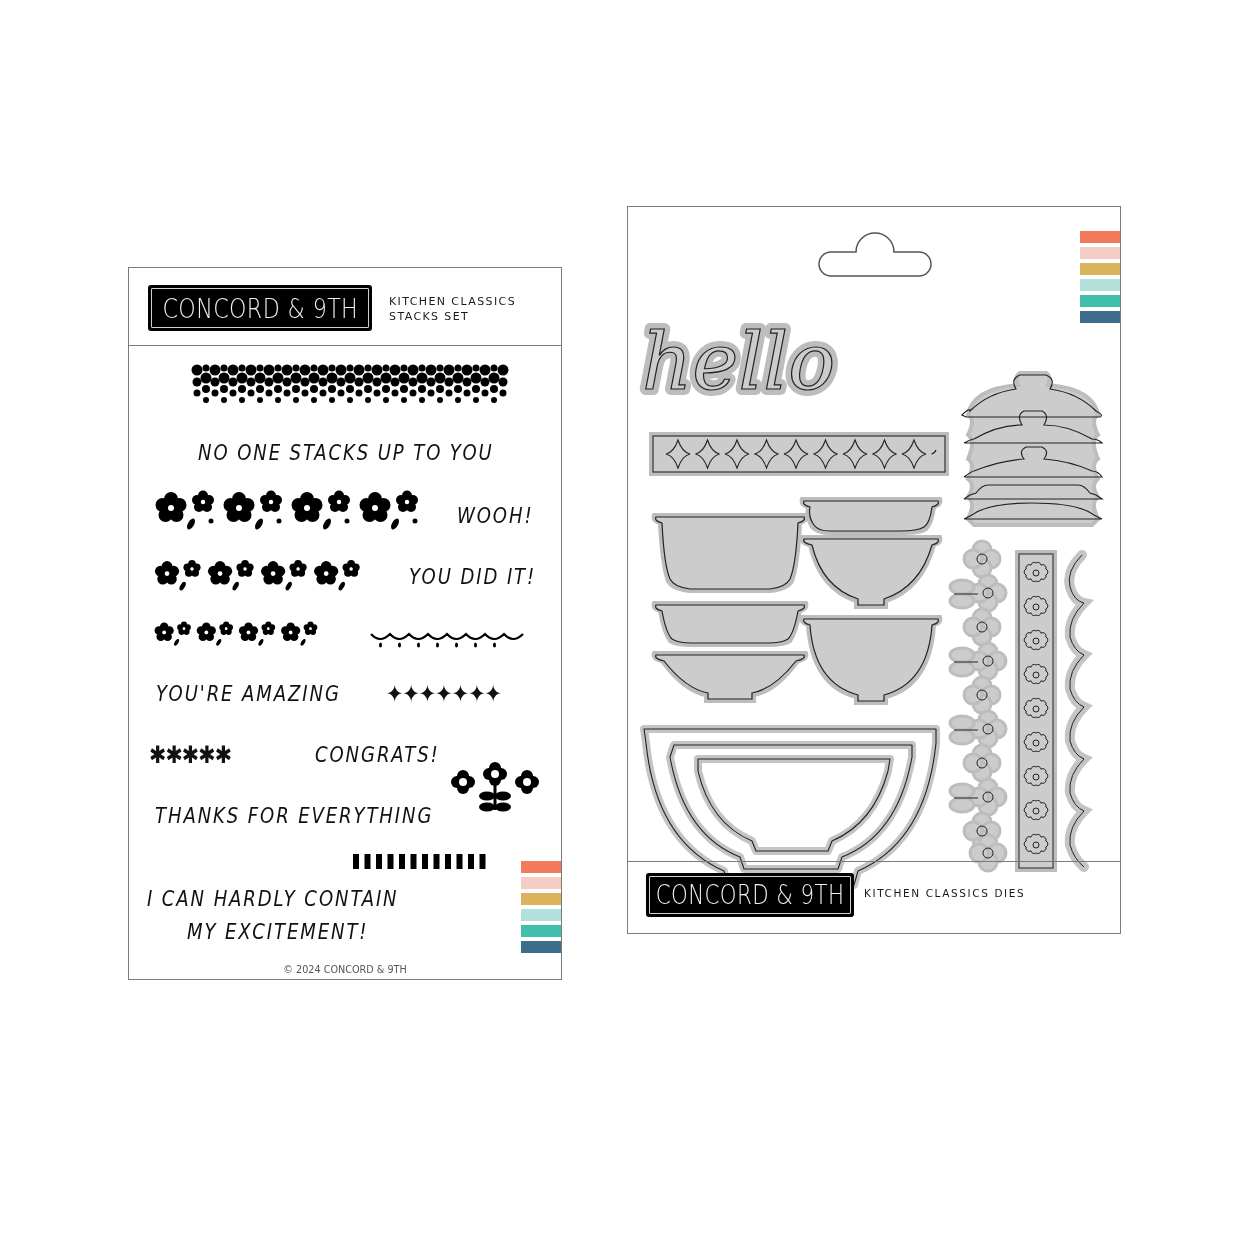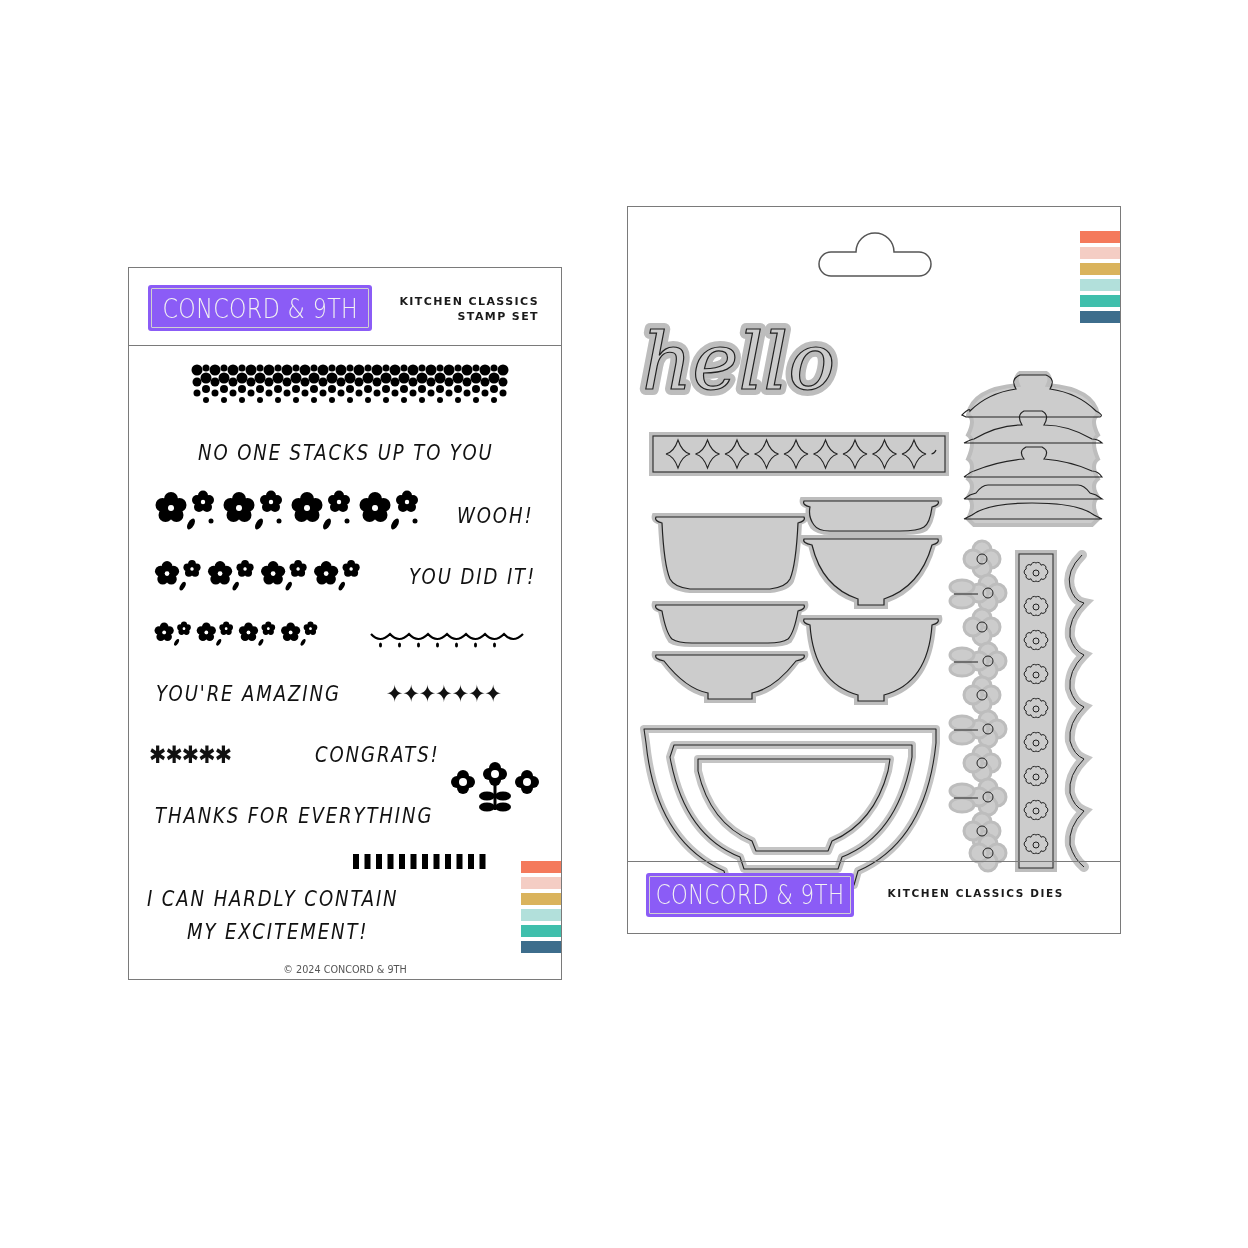--- a/index.html
+++ b/index.html
@@ -4,26 +4,26 @@
 <style>
   * { box-sizing: border-box; margin: 0; padding: 0; }
   html, body { width: 1248px; height: 1248px; background: #ffffff; overflow: hidden; }
   body { position: relative; font-family: "DejaVu Sans", sans-serif; }
 
   .card { position: absolute; background: #fff; border: 1.5px solid #7a7a7a; }
 
   
   #stamp-card { left: 128px; top: 267px; width: 434px; height: 713px; }
   #stamp-card .header { position: absolute; left: 0; top: 0; width: 100%; height: 78px; border-bottom: 1.5px solid #7a7a7a; }
-  .logo { position: absolute; background: #8b5cf6; border-radius: 3px; display: flex; align-items: center; justify-content: center; }
+  .logo { position: absolute; background: #000000; border-radius: 3px; display: flex; align-items: center; justify-content: center; }
   .logo::after { content: ""; position: absolute; inset: 3px; border: 1px solid #d0d0d0; border-radius: 1px; }
   .logo span { color: #f2f2f2; font-family: "DejaVu Sans", sans-serif; font-weight: 300; letter-spacing: 0.5px; transform: scaleX(0.82); white-space: nowrap; }
   #stamp-card .logo { left: 19px; top: 17px; width: 224px; height: 46px; }
   #stamp-card .logo span { font-size: 27px; }
-  .title-block { position: absolute; text-align: right; font-family: "DejaVu Sans", sans-serif; font-weight: bold; color: #1a1a1a; letter-spacing: 1.4px; line-height: 15px; font-size: 11px; }
+  .title-block { position: absolute; text-align: left; font-family: "DejaVu Sans", sans-serif; font-weight: normal; color: #1a1a1a; letter-spacing: 1.4px; line-height: 15px; font-size: 11px; }
   #stamp-card .title-block { left: 260px; top: 26px; width: 150px; }
 
   .phrase { position: absolute; font-family: "DejaVu Sans", sans-serif; font-style: oblique; color: #111; letter-spacing: 2.2px; white-space: nowrap; transform: scaleX(0.86); transform-origin: left center; font-size: 21px; }
 
   .swatches { position: absolute; width: 40px; }
   .swatches div { height: 12px; margin-bottom: 4px; }
 
   .copyright { position: absolute; left: 0; width: 100%; top: 695px; text-align: center; font-size: 10.5px; color: #555; transform: scaleX(0.92); }
 
   
@@ -40,21 +40,21 @@
 </head>
 <body>
 
 <div id="stamp-card" class="card">
   <div class="header">
     <div class="logo">
       <span>CONCORD &amp; 9TH</span>
     </div>
     <div class="title-block">
       <div>KITCHEN CLASSICS</div>
-      <div>STAMP SET</div>
+      <div>STACKS SET</div>
     </div>
   </div>
 
   <svg style="left:62px; top:96px;" width="320" height="50">
     <g fill="#000">
 
       <g id="dotcol">
         <circle cx="6" cy="6" r="5.5"></circle>
           <circle cx="6" cy="18" r="4.5"></circle>
           <circle cx="6" cy="29" r="3.5"></circle>

